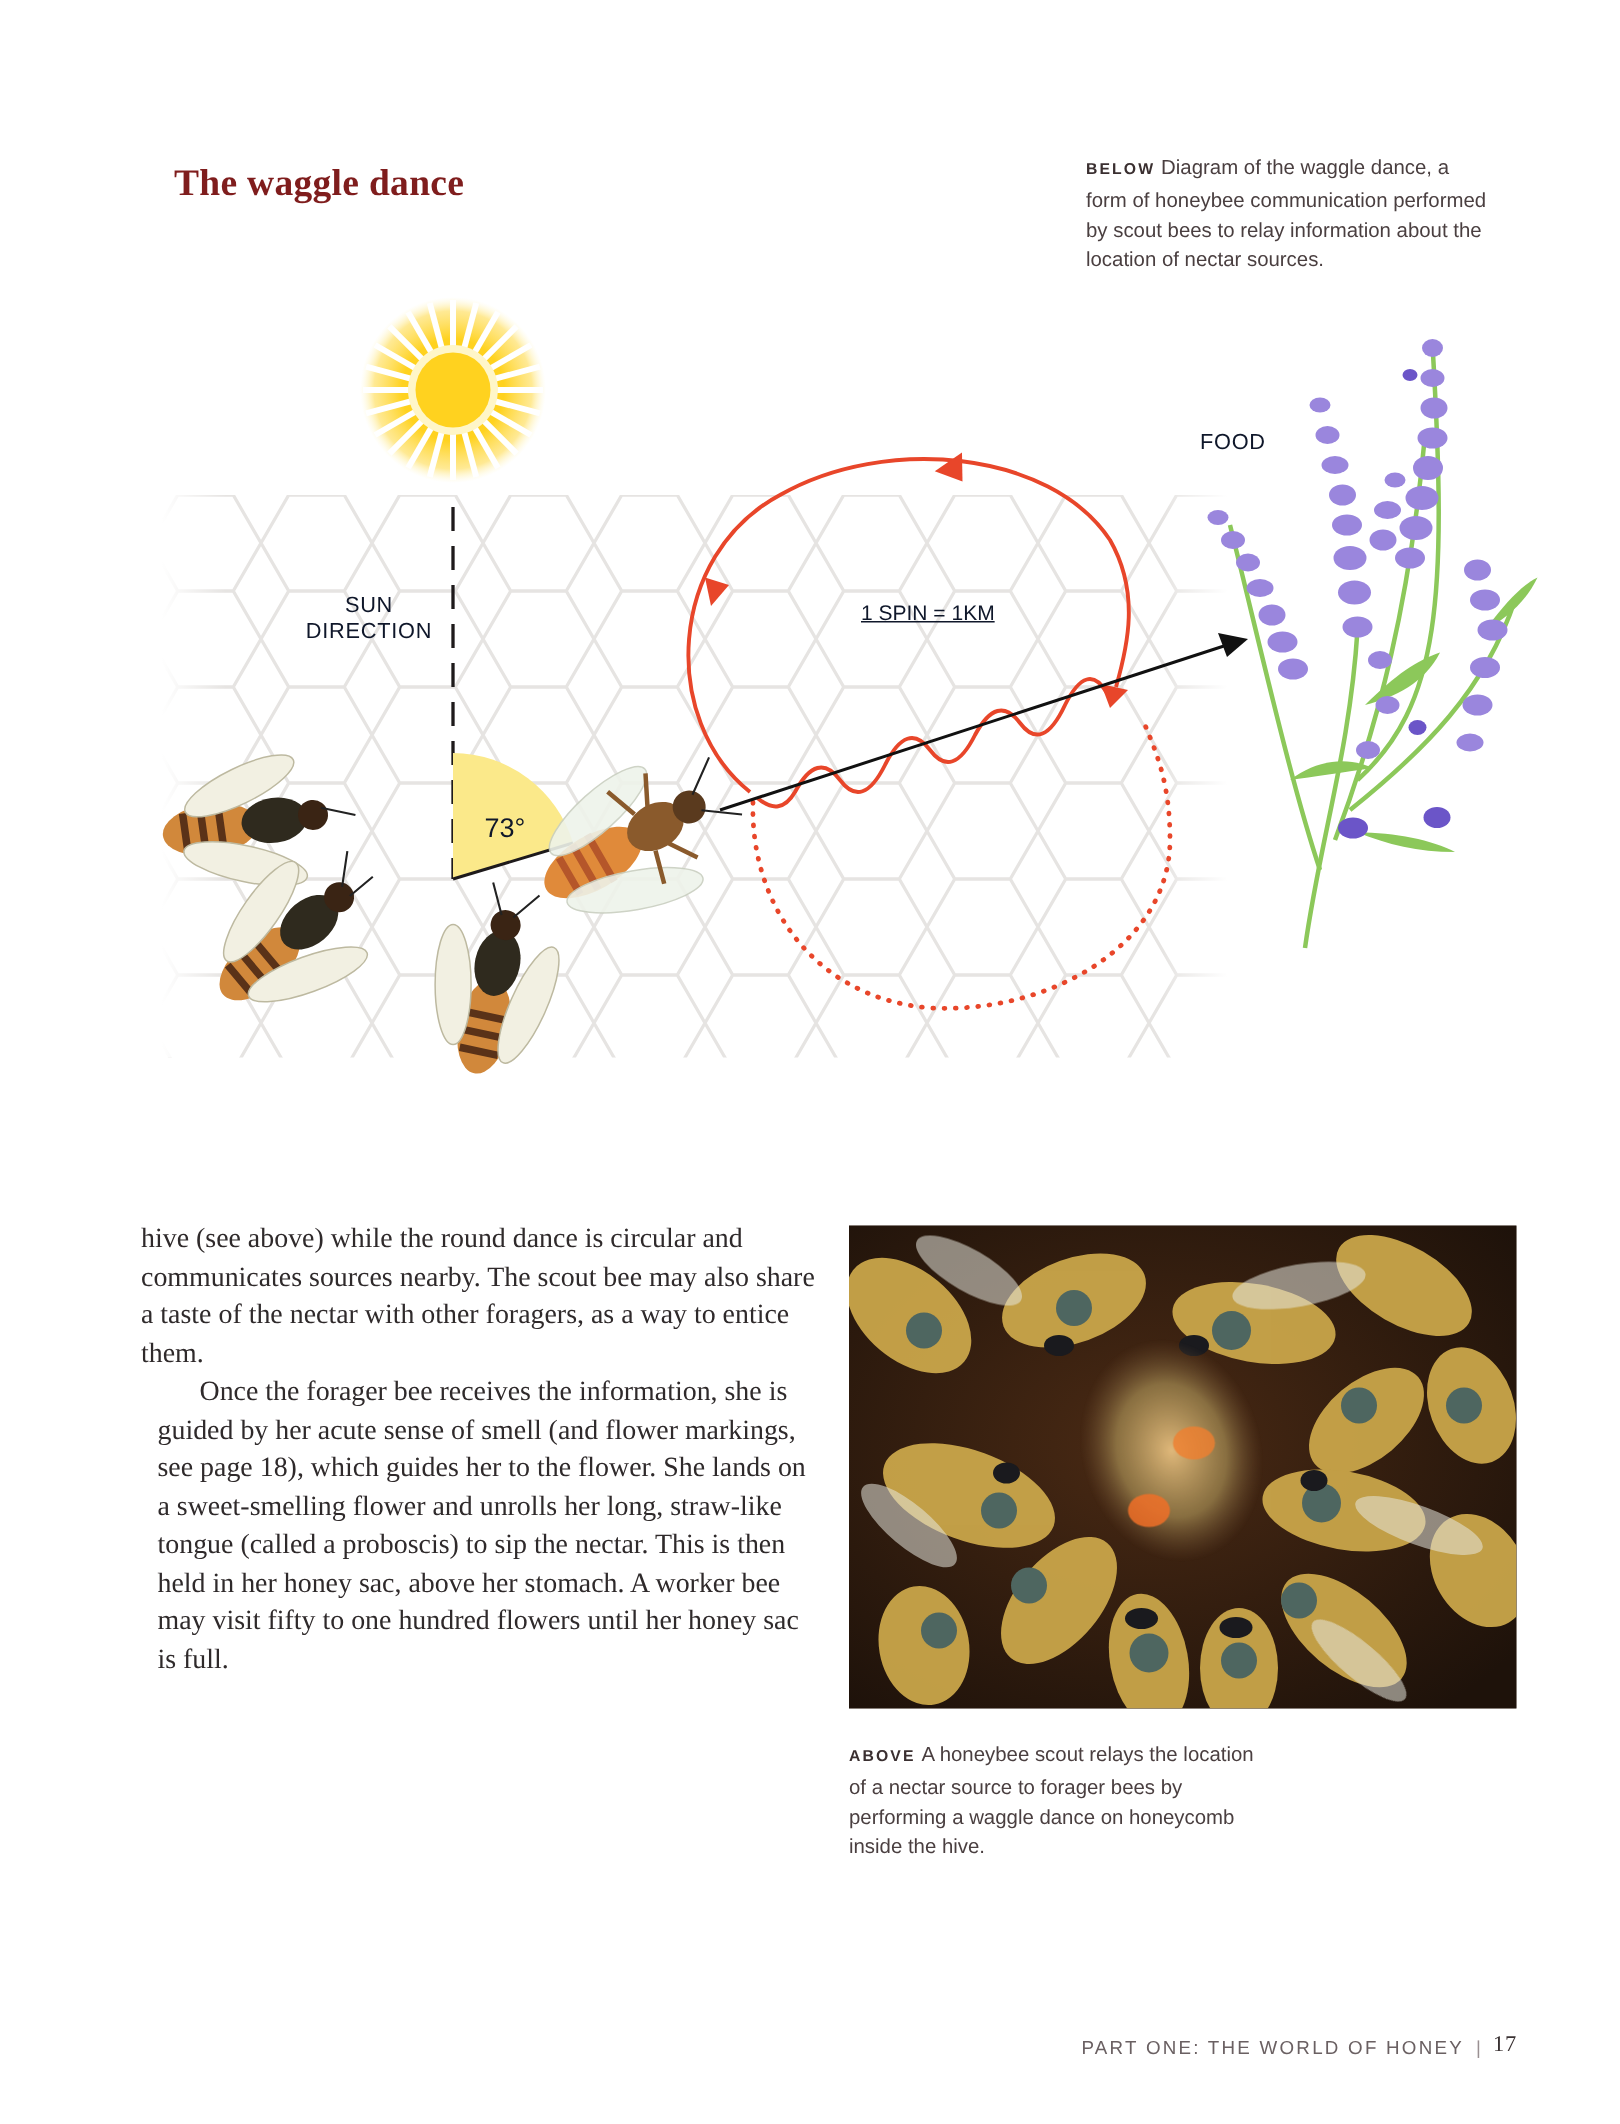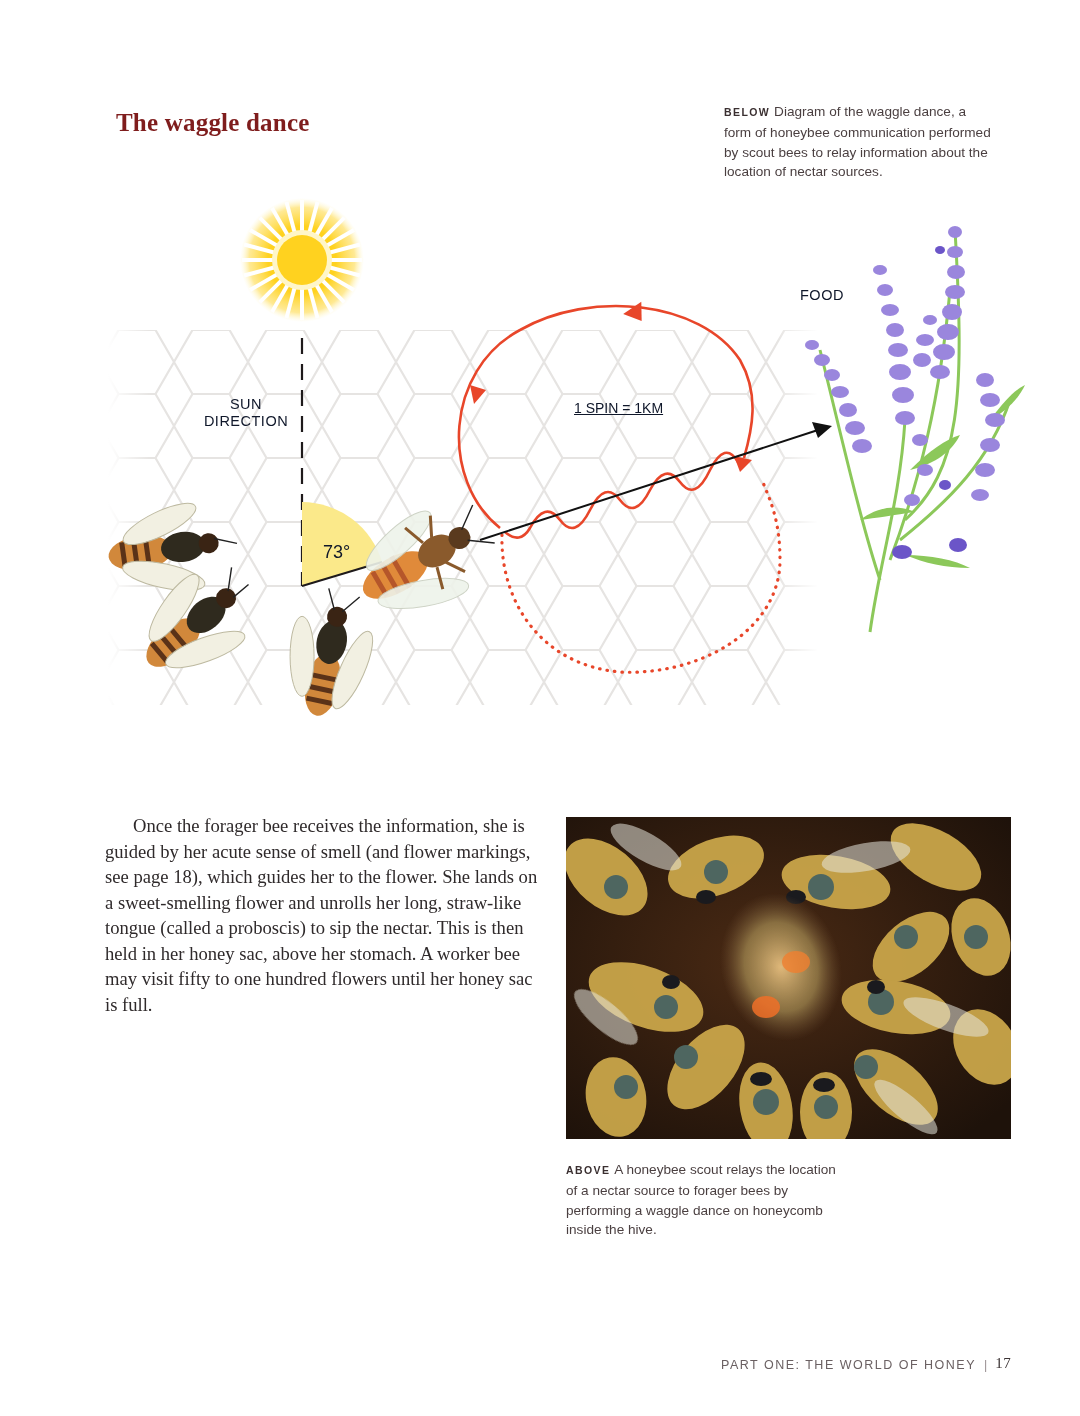--- a/index.html
+++ b/index.html
@@ -240,20 +240,21 @@
   <div class="dlabel sun-label">
     <div>SUN</div>
     <div>DIRECTION</div>
   </div>
   <div class="dlabel angle-label">73°</div>
   <div class="dlabel spin-label">1 SPIN = 1KM</div>
   <div class="dlabel food-label">FOOD</div>
 </div>
 
 <div class="body-text">
+  <p>hive (see above) while the round dance is circular and communicates sources nearby. The scout bee may also share a taste of the nectar with other foragers, as a way to entice them.</p>
   <p class="indent">Once the forager bee receives the information, she is guided by her acute sense of smell (and flower markings, see page 18), which guides her to the flower. She lands on a sweet-smelling flower and unrolls her long, straw-like tongue (called a proboscis) to sip the nectar. This is then held in her honey sac, above her stomach. A worker bee may visit fifty to one hundred flowers until her honey sac is full.</p>
 </div>
 
 <div class="photo">
   <svg width="445" height="322" viewBox="0 0 445 322">
     <defs>
       <radialGradient id="comb" cx="0.45" cy="0.45" r="0.7">
         <stop offset="0" stop-color="#4a2a14"></stop>
         <stop offset="1" stop-color="#1e120a"></stop>
       </radialGradient>

